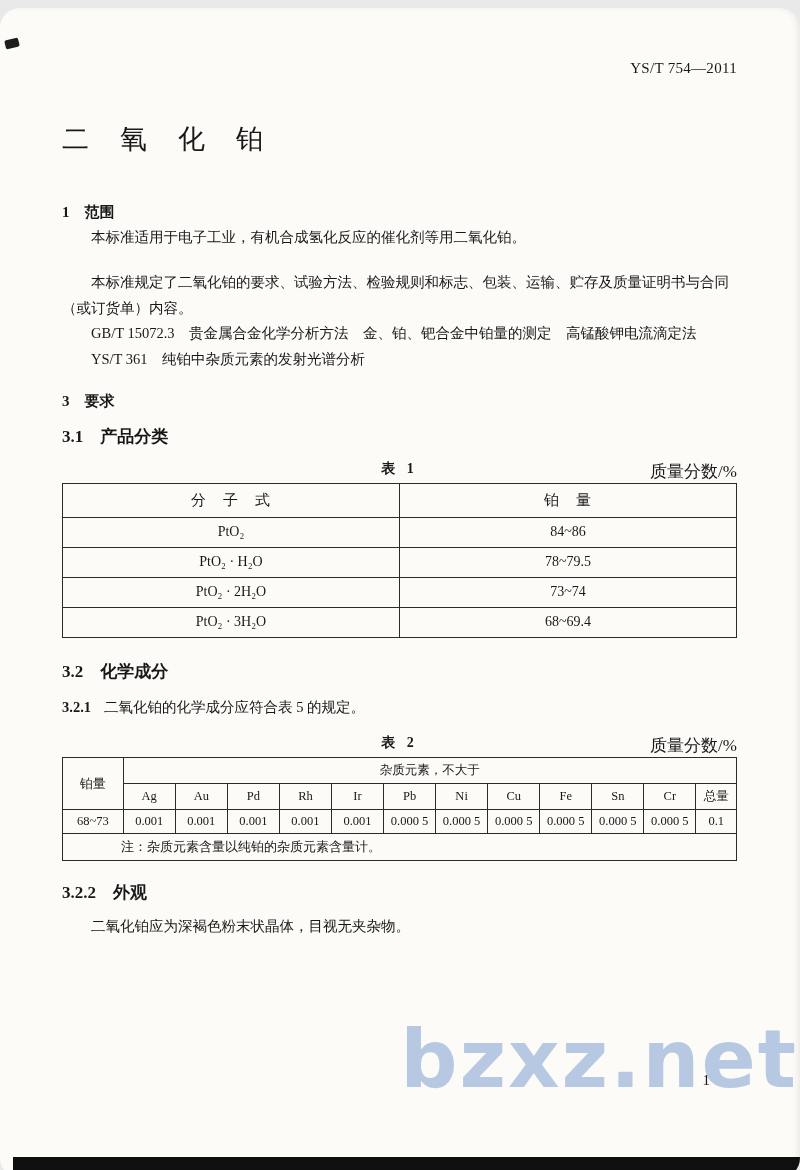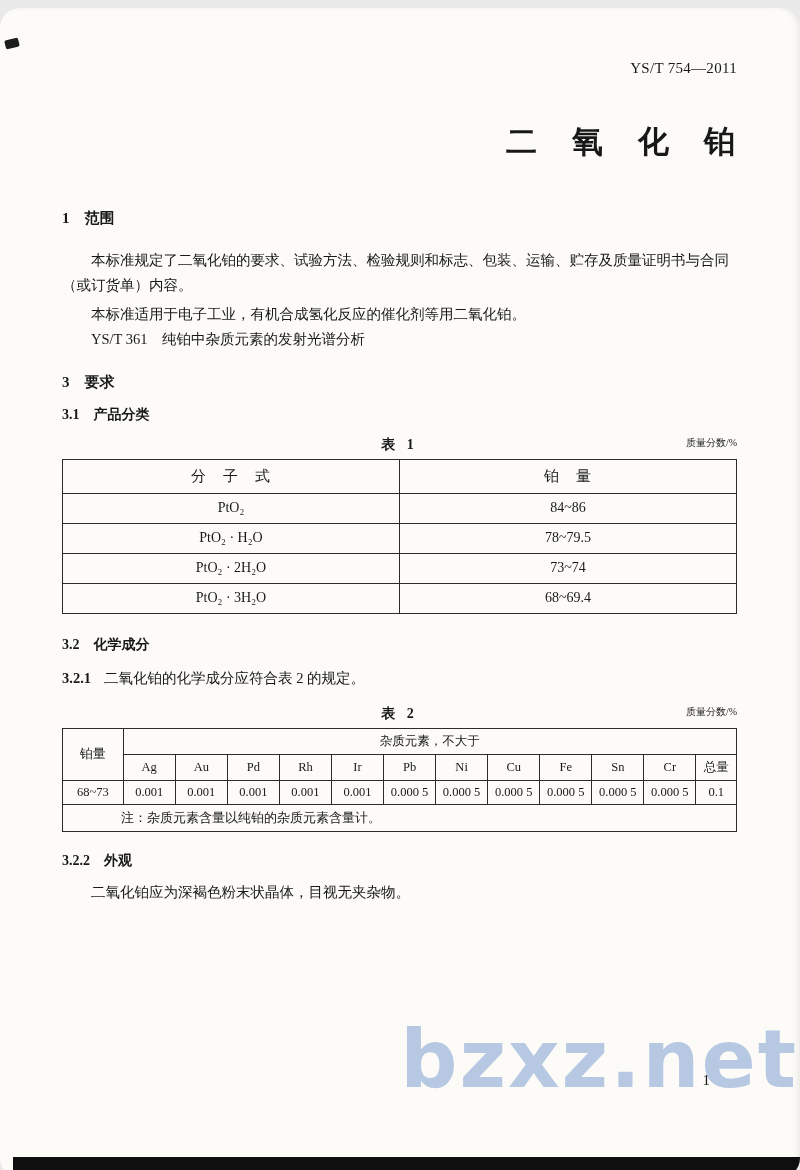--- a/index.html
+++ b/index.html
@@ -8,24 +8,24 @@
     background: #fcfbf8; overflow: hidden;
     font-family: "Liberation Serif", "DejaVu Serif", serif;
     color: #181818;
     box-shadow: inset -4px 0 8px -4px rgba(0,0,0,0.12);
     border-radius: 20px;
   }
   .content { position: relative; padding: 52px 63px 0 62px; z-index: 1; }
 
   .doc-number { text-align: right; font-size: 15px; letter-spacing: .3px; }
 
-  .title { margin: 44px 0 0 0; text-align: right; font-size: 31px; font-weight: bold; letter-spacing: 2px; }
+  .title { margin: 44px 0 0 0; text-align: left; font-size: 27px; font-weight: normal; letter-spacing: 2px; }
 
   .sec { font-size: 15px; font-weight: bold; margin: 0; }
-  .subsec { font-size: 14px; font-weight: bold; margin: 0; }
+  .subsec { font-size: 17px; font-weight: bold; margin: 0; }
 
   p { margin: 0; font-size: 14.5px; line-height: 1.75; }
   .indent { text-indent: 2em; }
 
   .m-sec1 { margin-top: 46px; }
   .m-p1 { margin-top: 20px; }
   .m-p2 { margin-top: 3px; }
   .m-sec2 { margin-top: 24px; }
   .m-p3 { margin-top: 18px; }
   .m-sec3 { margin-top: 20px; }
@@ -36,21 +36,21 @@
   .m-clause { margin-top: 12px; }
   .m-cap2 { margin-top: 14px; }
   .m-s322 { margin-top: 20px; }
   .m-p5 { margin-top: 10px; }
 
   .clause { font-size: 14.5px; line-height: 1.75; margin-top: 12px; }
   .clause-num { font-weight: bold; margin-right: .9em; }
 
   .caption-row { position: relative; text-align: center; font-size: 14px; }
   .caption-row .cap { font-weight: bold; letter-spacing: 4px; }
-  .caption-row .unit { position: absolute; right: 0; top: 0; font-size: 10px; font-weight: normal; }
+  .caption-row .unit { position: absolute; right: 0; top: 0; font-size: 17px; font-weight: normal; }
 
   table { width: 100%; border-collapse: collapse; table-layout: fixed; margin-top: 5px; }
   th, td { border: 1px solid #2b2b2b; text-align: center; font-weight: normal; }
 
   .t1 th { height: 31px; font-size: 15px; letter-spacing: 1px; }
   .t1 td { height: 27px; font-size: 14px; }
 
   .t2 th, .t2 td { font-size: 12.5px; padding: 4px 5px; white-space: nowrap; }
   .t2 .pt-head { font-size: 13px; }
   .t2 .note-cell { text-align: left; padding: 4px 6px 4px 58px; font-size: 13px; white-space: normal; }
@@ -71,23 +71,24 @@
 
 <div class="page">
   <div class="artifact-topleft"></div>
 
   <div class="content">
     <div class="doc-number">YS/T 754—2011</div>
 
     <h1 class="title">二　氧　化　铂</h1>
 
     <h2 class="sec m-sec1">1　范围</h2>
+    <p class="indent m-p2">本标准适用于电子工业，有机合成氢化反应的催化剂等用二氧化铂。</p>
     <p class="indent m-p1">本标准规定了二氧化铂的要求、试验方法、检验规则和标志、包装、运输、贮存及质量证明书与合同（或订货单）内容。</p>
-    <p class="indent m-p2">本标准适用于电子工业，有机合成氢化反应的催化剂等用二氧化铂。</p>
-
+
+    <p class="indent">GB/T 15072.3　贵金属合金化学分析方法　金、铂、钯合金中铂量的测定　高锰酸钾电流滴定法</p>
     <p class="indent">YS/T 361　纯铂中杂质元素的发射光谱分析</p>
 
     <h2 class="sec m-sec3">3　要求</h2>
 
     <h3 class="subsec m-s31">3.1　产品分类</h3>
 
     <div class="caption-row m-cap">
       <span class="cap">表 1</span>
       <span class="unit">质量分数/%</span>
     </div>
@@ -119,21 +120,21 @@
         <tr>
           <td>PtO₂ · 3H₂O</td>
           <td>68~69.4</td>
         </tr>
       </tbody>
     </table>
 
     <h3 class="subsec m-s32">3.2　化学成分</h3>
 
     <p class="clause m-clause">
-      <span class="clause-num">3.2.1</span><span>二氧化铂的化学成分应符合表 2 的规定。</span>
+      <span class="clause-num">3.2.1</span><span>二氧化铂的化学成分应符合表 5 的规定。</span>
     </p>
 
     <div class="caption-row m-cap2">
       <span class="cap">表 2</span>
       <span class="unit">质量分数/%</span>
     </div>
 
     <table class="t2">
       <colgroup>
         <col style="width:9%">

